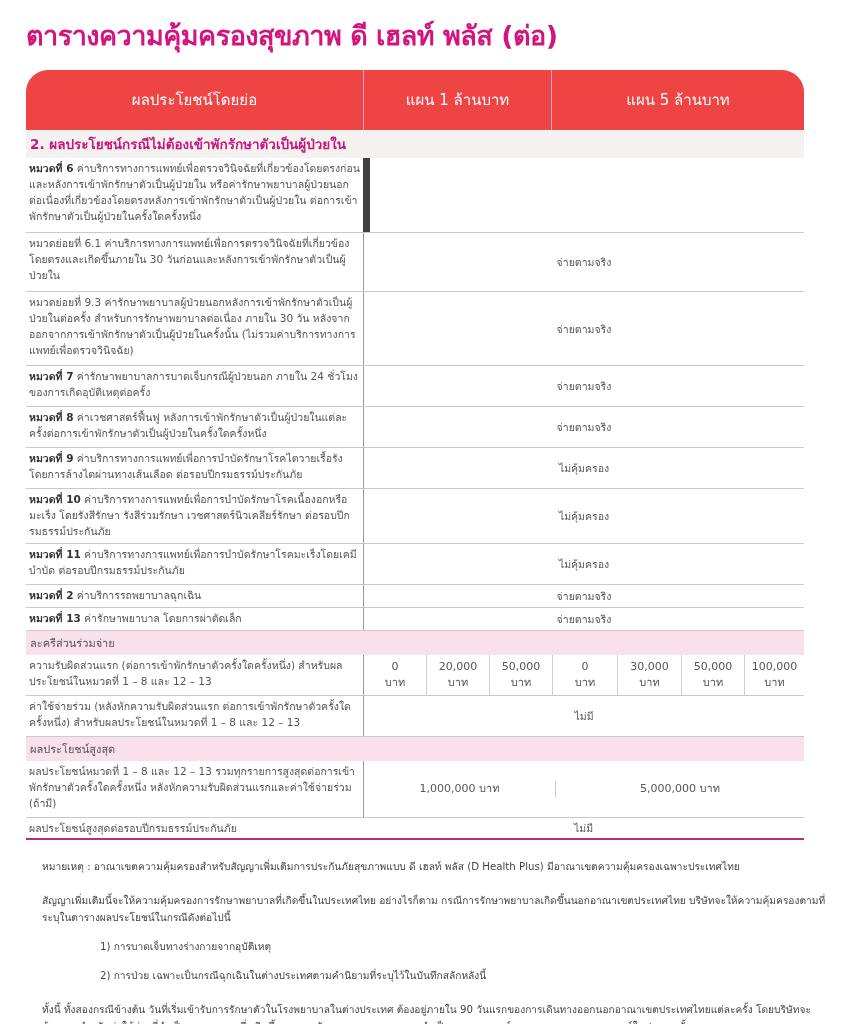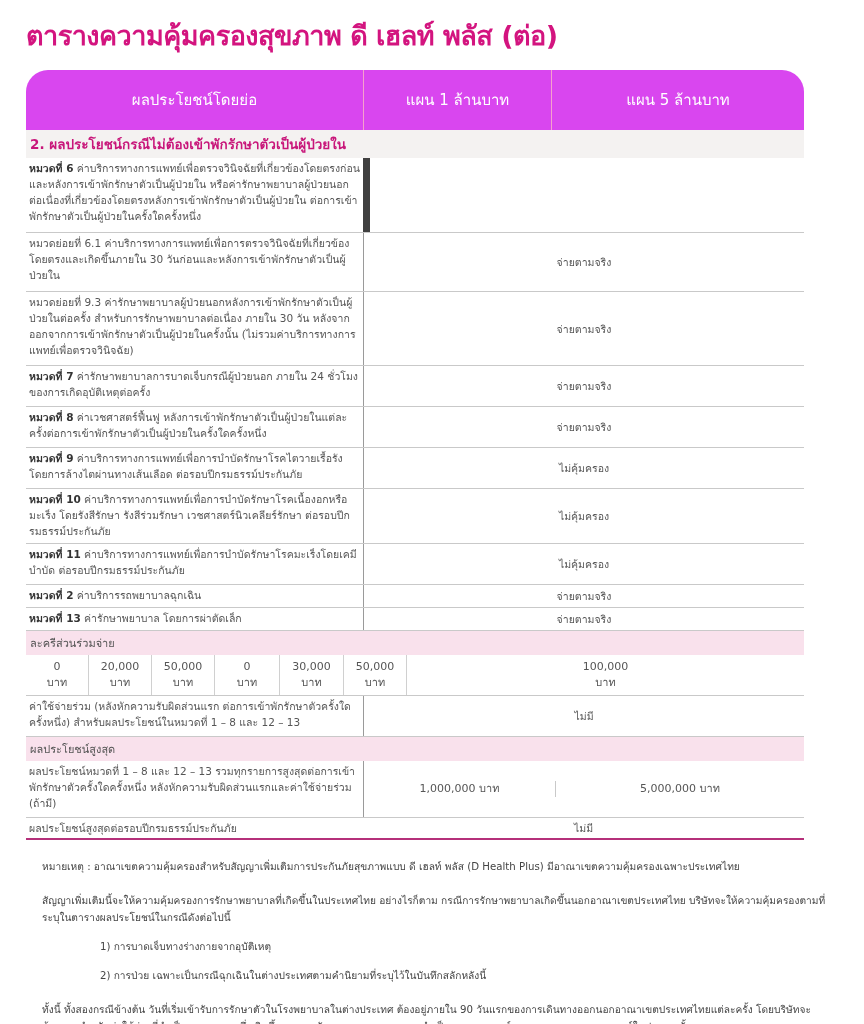--- a/index.html
+++ b/index.html
@@ -1,21 +1,21 @@
 <!DOCTYPE html>
 <html><head>
 <meta charset="utf-8">
 <style>
   html, body { margin: 0; padding: 0; background: #ffffff; }
   body { width: 864px; height: 1024px; overflow: hidden; position: relative;
          font-family: "DejaVu Sans", "Liberation Sans", sans-serif; color: #4a4a4a; }
   .title { position: absolute; left: 26px; top: 14px; font-size: 27px; font-weight: bold;
            color: #d3147f; letter-spacing: -0.5px; white-space: nowrap; }
   .table { position: absolute; left: 26px; top: 70px; width: 778px; }
-  .hdr { display: flex; height: 60px; background: #d946ef; border-radius: 22px 22px 0 0;
+  .hdr { display: flex; height: 60px; background: #ef4444; border-radius: 22px 22px 0 0;
          color: #fff; font-size: 15px; }
   .hdr > div { display: flex; align-items: center; justify-content: center; }
   .hdr .c1 { width: 337px; border-right: 1px solid #f6a0cc; }
   .hdr .c2 { width: 187px; border-right: 1px solid #f6a0cc; }
   .hdr .c3 { flex: 1; }
   .sec { background: #f4f2f1; height: 28px; display: flex; align-items: center; padding-left: 4px;
          font-size: 13.5px; font-weight: bold; color: #c8167a; }
   .row { display: flex; border-bottom: 1px solid #c9c9c9; font-size: 10.5px; line-height: 16px; }
   .row .lab { width: 331px; padding: 2px 3px 2px 3px; border-right: 1px solid #9a9a9a; color: #555; }
   .row .lab.noborder { border-right: none; }
@@ -85,20 +85,21 @@
     <div class="val">จ่ายตามจริง</div>
   </div>
   <div class="row" style="height:22px">
     <div class="lab"><b>หมวดที่ 13</b><span> ค่ารักษาพยาบาล โดยการผ่าตัดเล็ก</span></div>
     <div class="val">จ่ายตามจริง</div>
   </div>
 
   <div class="pinkband">ละครีส่วนร่วมจ่าย</div>
 
   <div class="row" style="height:40px">
+    <div class="lab">ความรับผิดส่วนแรก (ต่อการเข้าพักรักษาตัวครั้งใดครั้งหนึ่ง) สำหรับผลประโยชน์ในหมวดที่ 1 – 8 และ 12 – 13</div>
     <div class="ded">
       <div style="width:62px">
           <span>0</span>
           <span>บาท</span>
         </div>
       <div style="width:62px">
           <span>20,000</span>
           <span>บาท</span>
         </div>
       <div style="width:62px">

